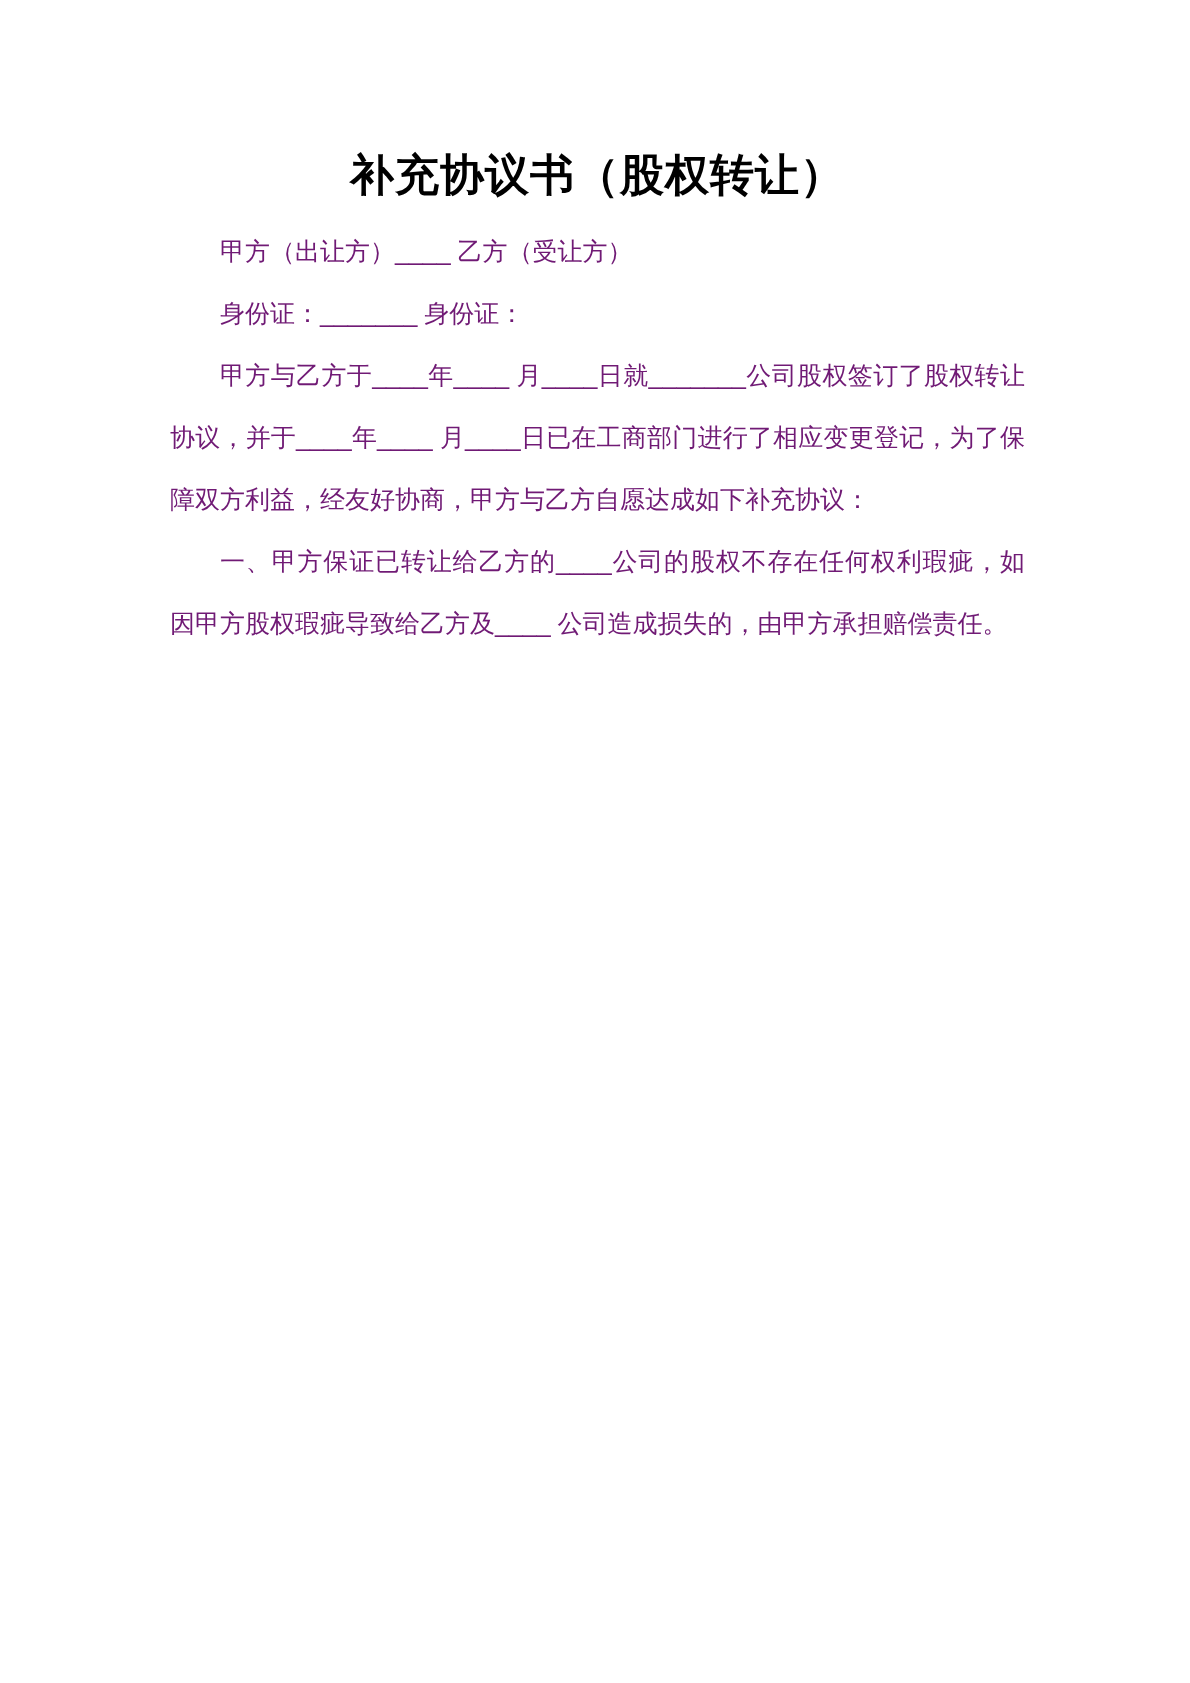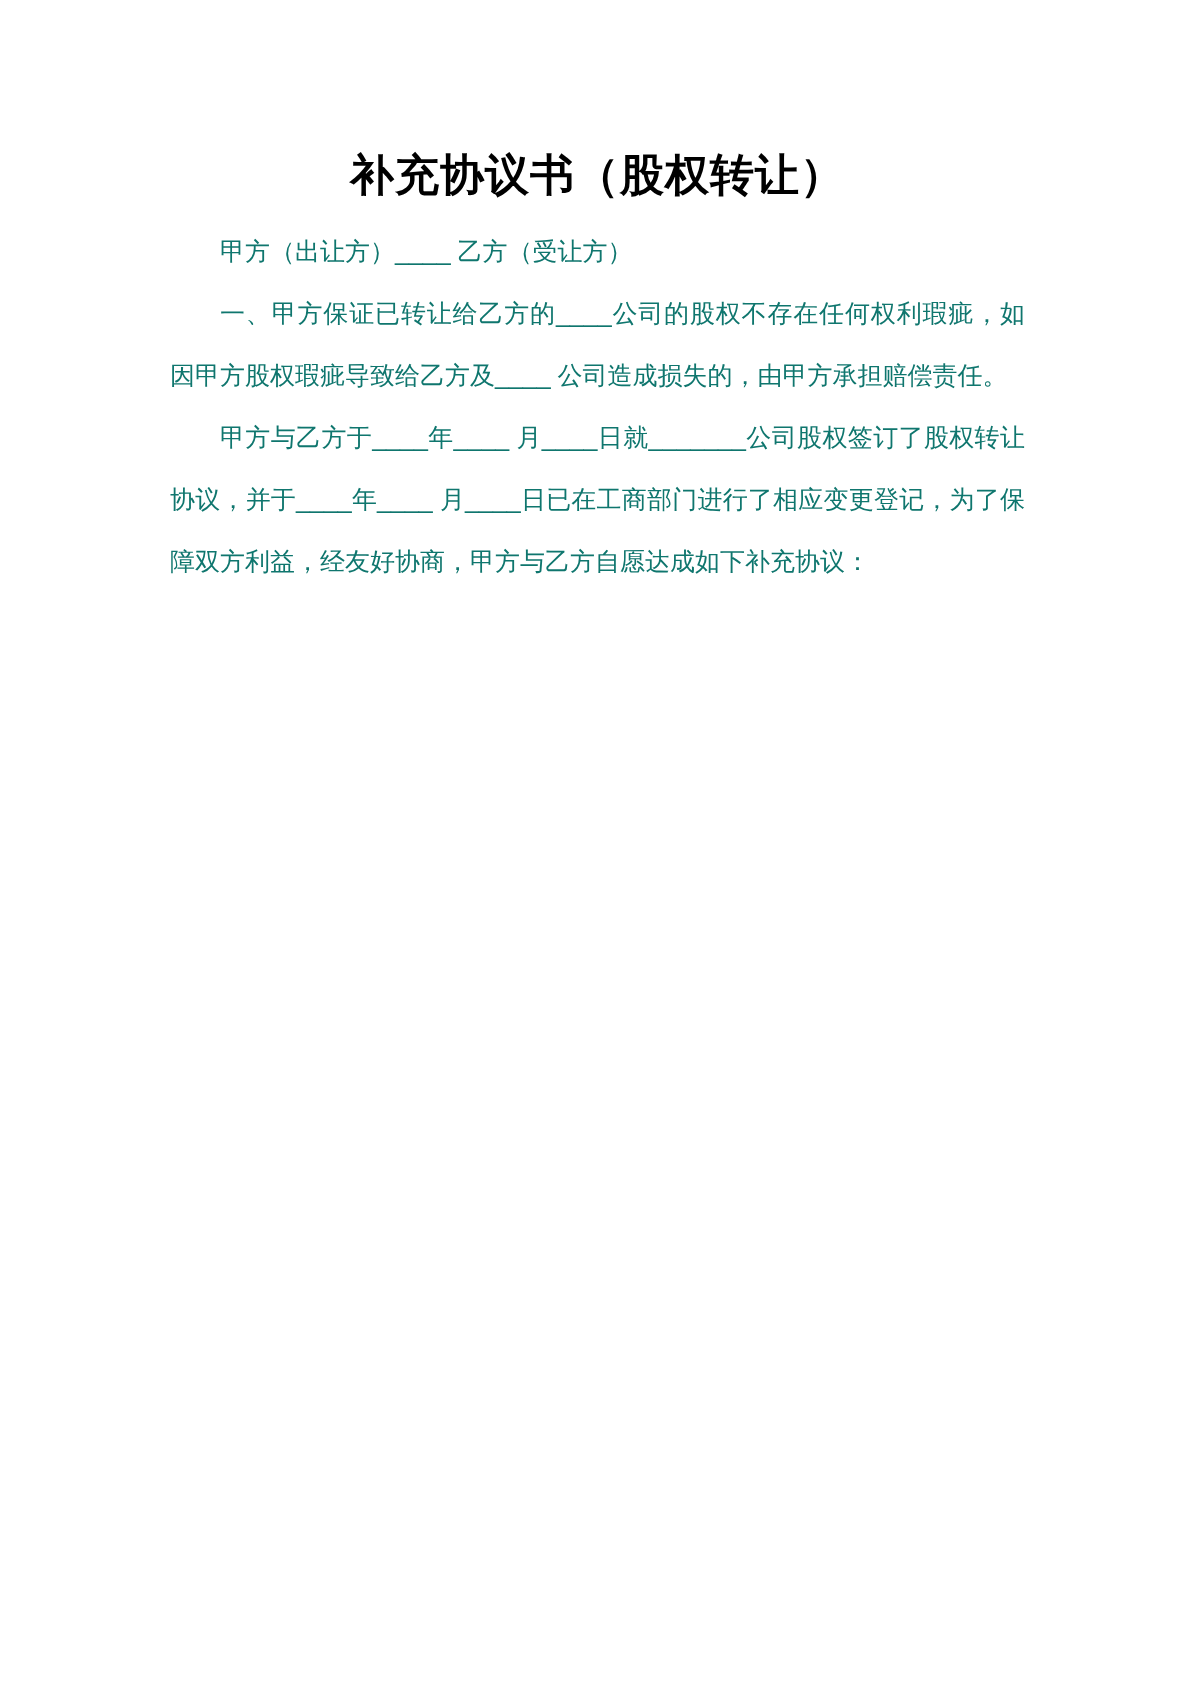--- a/index.html
+++ b/index.html
@@ -28,30 +28,31 @@
     line-height: 56px;
     letter-spacing: 1px;
     text-align: center;
     color: #000000;
     margin: 0 0 16px 0;
   }
   .para {
     font-family: "Liberation Sans", "DejaVu Sans", sans-serif;
     font-size: 25px;
     line-height: 62px;
-    color: #0f766e;
+    color: #701a75;
     margin: 0;
     text-indent: 2em;
     text-align: justify;
     word-break: break-all;
   }
 </style>
 </head>
 <body>
 
 <div class="page">
   <div class="doc">
     <h1 class="title">补充协议书（股权转让）</h1>
     <p class="para">甲方（出让方）____ 乙方（受让方）</p>
+    <p class="para">身份证：_______ 身份证：</p>
+    <p class="para">甲方与乙方于____年____ 月____日就_______公司股权签订了股权转让协议，并于____年____ 月____日已在工商部门进行了相应变更登记，为了保障双方利益，经友好协商，甲方与乙方自愿达成如下补充协议：</p>
     <p class="para">一、甲方保证已转让给乙方的____公司的股权不存在任何权利瑕疵，如因甲方股权瑕疵导致给乙方及____ 公司造成损失的，由甲方承担赔偿责任。</p>
-    <p class="para">甲方与乙方于____年____ 月____日就_______公司股权签订了股权转让协议，并于____年____ 月____日已在工商部门进行了相应变更登记，为了保障双方利益，经友好协商，甲方与乙方自愿达成如下补充协议：</p>
   </div>
 </div>
 
 </body></html>

